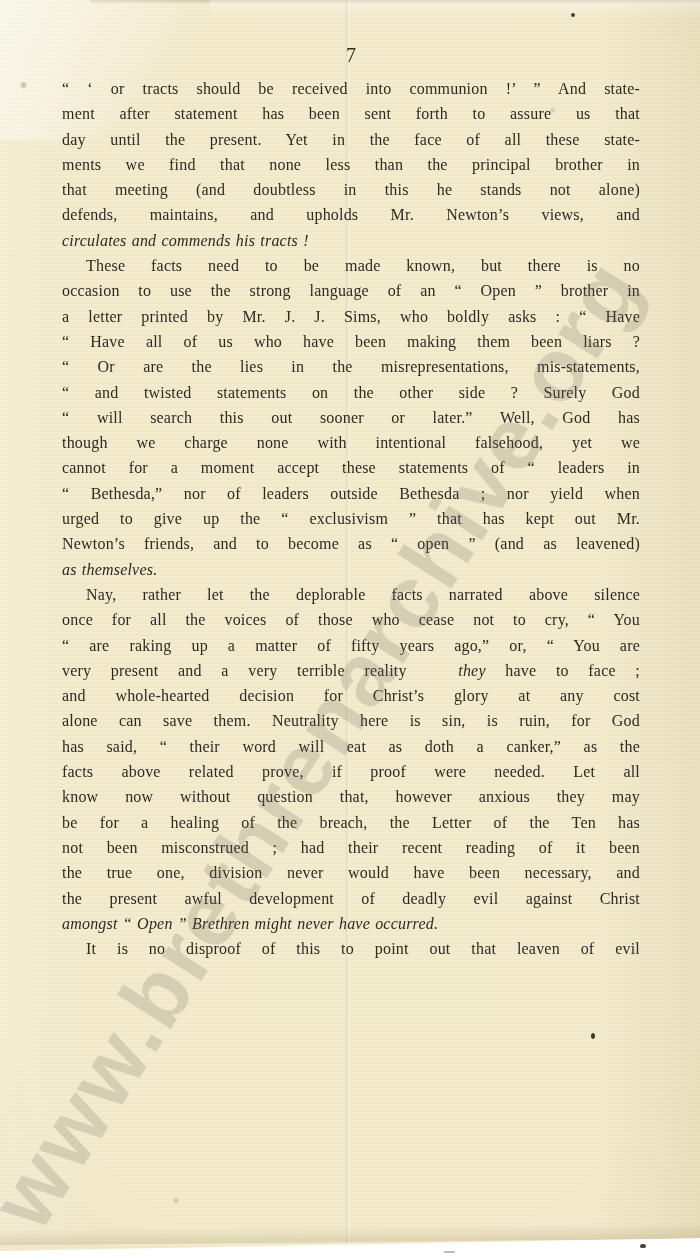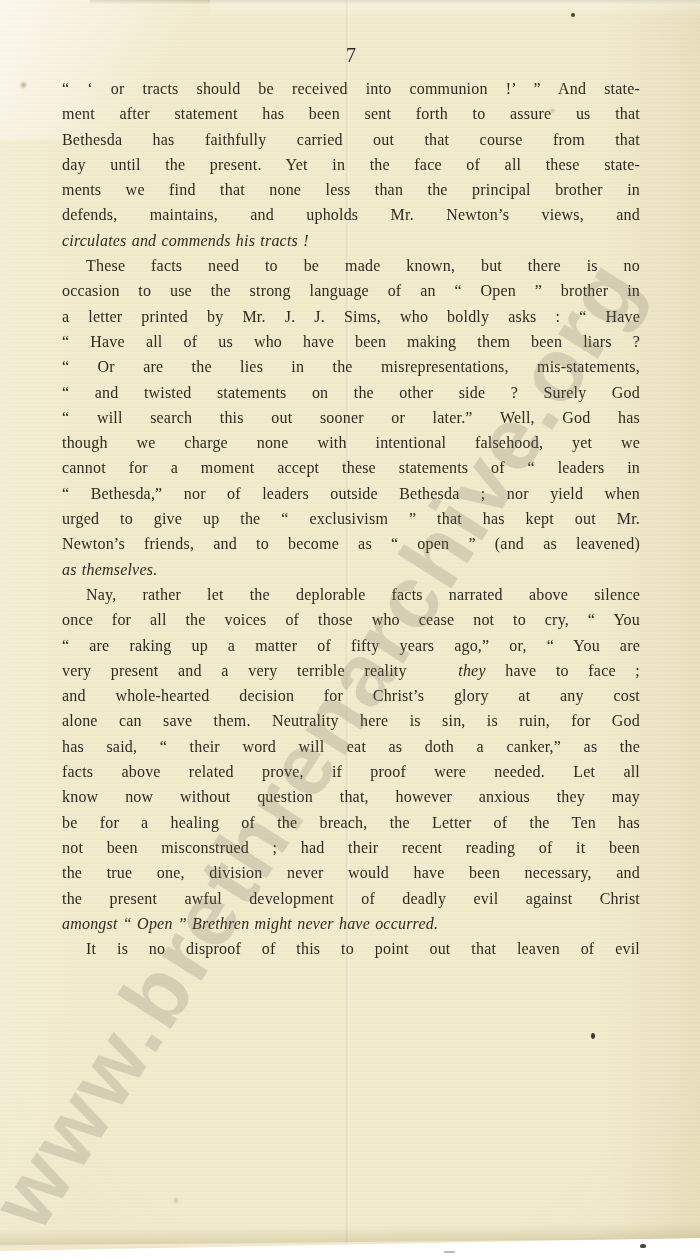--- a/index.html
+++ b/index.html
@@ -82,23 +82,23 @@
     <div class="edge-top"></div>
     <div class="crease-topleft"></div>
     <div class="crease-top"></div>
     <div class="fold-line"></div>
     <div class="edge-bottom"></div>
 
     <div class="pageno">7</div>
     <div class="textblock">
         <div class="line">“ ‘ or tracts should be received into communion !’ ”  And state-</div>
         <div class="line">ment after statement has been sent forth to assure us that</div>
-        <div class="line">Bethesda has faithfully carried out that course from that</div>
         <div class="line">day until the present.  Yet in the face of all these state-</div>
         <div class="line">ments we find that none less than the principal brother in</div>
+        <div class="line">that meeting (and doubtless in this he stands not alone)</div>
         <div class="line">defends, maintains, and upholds Mr. Newton’s views, and</div>
         <div class="line short">circulates and commends his tracts !</div>
         <div class="line indent">These facts need to be made known, but there is no</div>
         <div class="line">occasion to use the strong language of an “ Open ” brother in</div>
         <div class="line">a letter printed by Mr. J. J. Sims, who boldly asks : “ Have</div>
         <div class="line">“ Have all of us who have been making them been liars ?</div>
         <div class="line">“ Or are the lies in the misrepresentations, mis-statements,</div>
         <div class="line">“ and twisted statements on the other side ?  Surely God</div>
         <div class="line">“ will search this out sooner or later.”  Well, God has</div>
         <div class="line">though we charge none with intentional falsehood, yet we</div>

